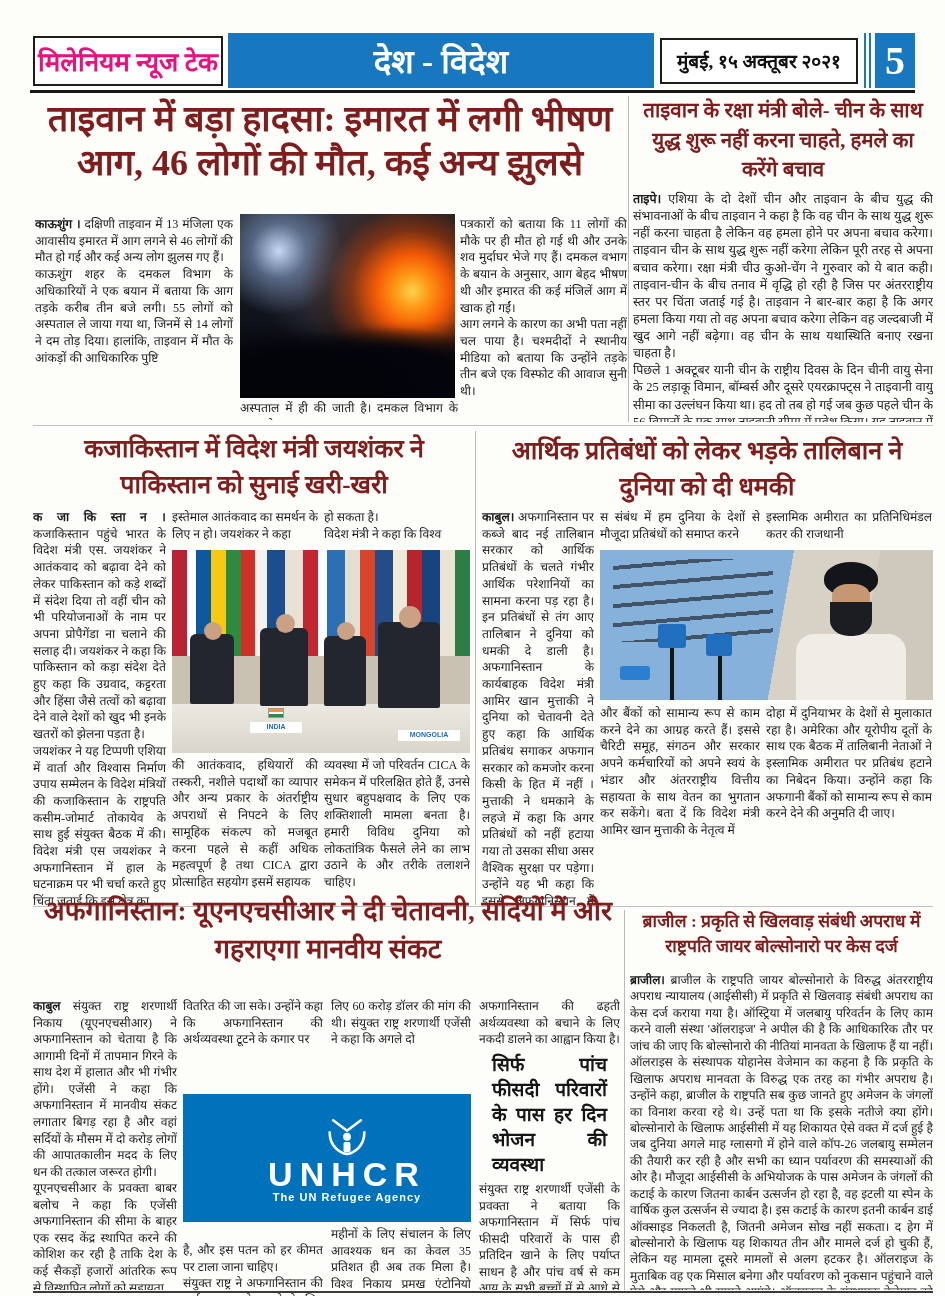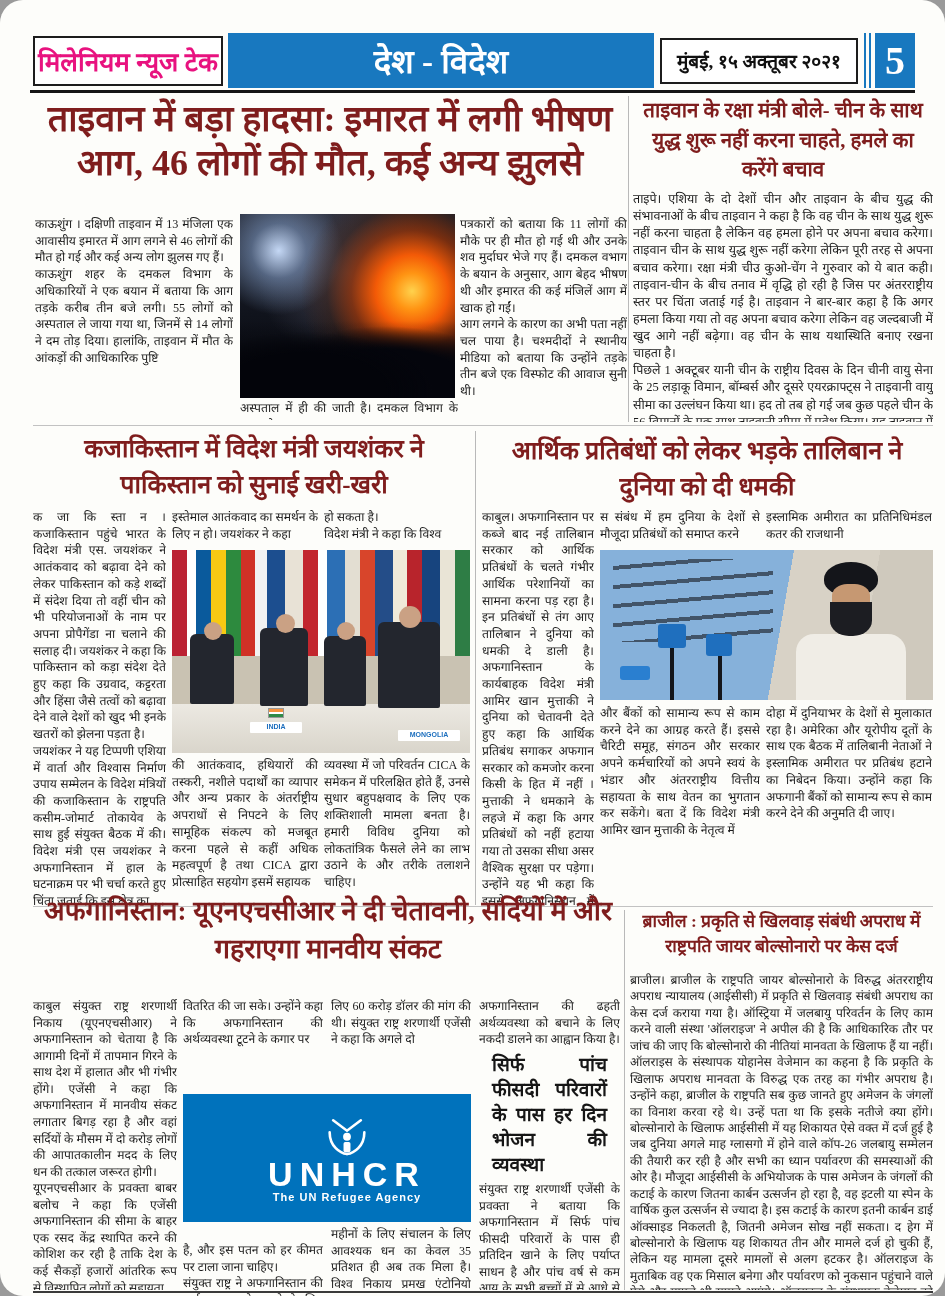--- a/index.html
+++ b/index.html
@@ -1,22 +1,22 @@
 <!DOCTYPE html>
 <html><head>
 <meta charset="utf-8">
 <style>
   * { margin:0; padding:0; box-sizing:border-box; }
   html,body { background:#9a9a9a; }
   .page { position:relative; width:945px; height:1296px; margin:0 auto; background:#fdfdfa;
-          font-family:"Liberation Serif","DejaVu Serif",serif; color:#161616; overflow:hidden;border-radius:23px; }
+          font-family:"Liberation Serif","DejaVu Serif",serif; color:#161616; overflow:hidden; }
   .abs { position:absolute; }
   .headline { font-weight:bold; text-align:center; color:#7f1d1d; overflow:hidden; }
   .bt { font-size:12.2px; line-height:1.37; text-align:justify; white-space:pre-line; overflow:hidden; color:#1b1b1b; }
-  .dl { font-weight:normal; }
+  .dl { font-weight:bold; }
   .vrule { background:#b9b9b9; width:1px; }
   .hrule { background:#c2c2c2; height:1px; }
 
   
   .masthead { border:2px solid #1c1c1c; background:#fff; display:flex; align-items:center; justify-content:center;
               font-weight:bold; font-size:26px; color:#e8127f; }
   .bluebox  { background:#1878bf; color:#fff; display:flex; align-items:center; justify-content:center; font-weight:bold; }
   .datebox  { border:2px solid #1c1c1c; background:#fff; display:flex; align-items:center; justify-content:center;
               font-weight:bold; font-size:19px; color:#101010; }
 

